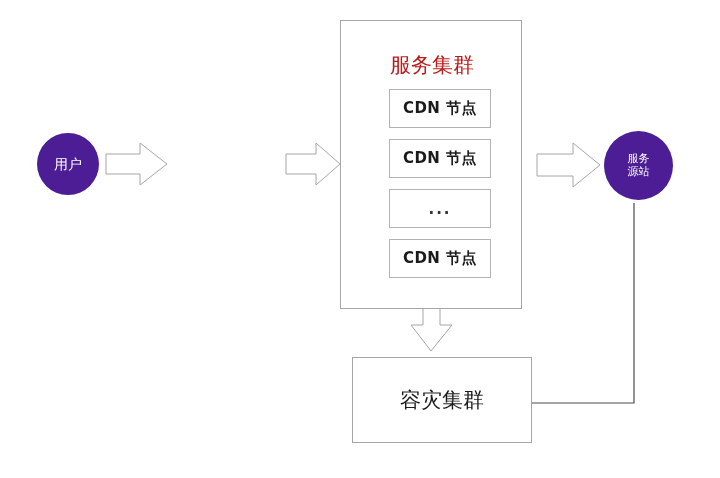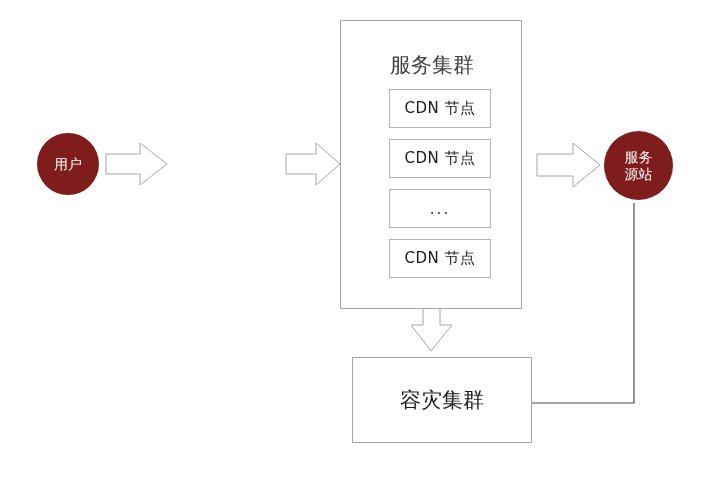--- a/index.html
+++ b/index.html
@@ -22,42 +22,42 @@
     left: 0;
     top: 0;
     width: 720px;
     height: 478px;
   }
 
   
   .circle-node {
     position: absolute;
     border-radius: 50%;
-    background: #7f1d1d;
+    background: #4c1d95;
     color: #ffffff;
     display: flex;
     flex-direction: column;
     align-items: center;
     justify-content: center;
     text-align: center;
     line-height: 1.15;
   }
   #user-circle {
     left: 37px;
     top: 133px;
     width: 62px;
     height: 62px;
     font-size: 14px;
   }
   #origin-circle {
     left: 604px;
     top: 131px;
     width: 69px;
     height: 69px;
-    font-size: 14px;
+    font-size: 11px;
     text-align: right;
   }
   .circle-line {
     display: block;
     white-space: nowrap;
   }
 
   
   .box {
     position: absolute;
@@ -83,27 +83,28 @@
     height: 289px;
     display: block;
   }
   #service-cluster-title {
     position: absolute;
     left: 0;
     top: 30px;
     width: 182px;
     text-align: center;
     font-size: 21px;
-    color: #404040;
+    color: #b91c1c;
   }
   #cdn-list {
     position: absolute;
     left: 48px;
     top: 68px;
     width: 102px;
+    font-weight: bold;
   }
   .cdn-box {
     width: 102px;
     height: 39px;
     margin-bottom: 11px;
     border: 1px solid #b3b3b3;
     background: #ffffff;
     box-sizing: border-box;
     display: flex;
     align-items: center;

